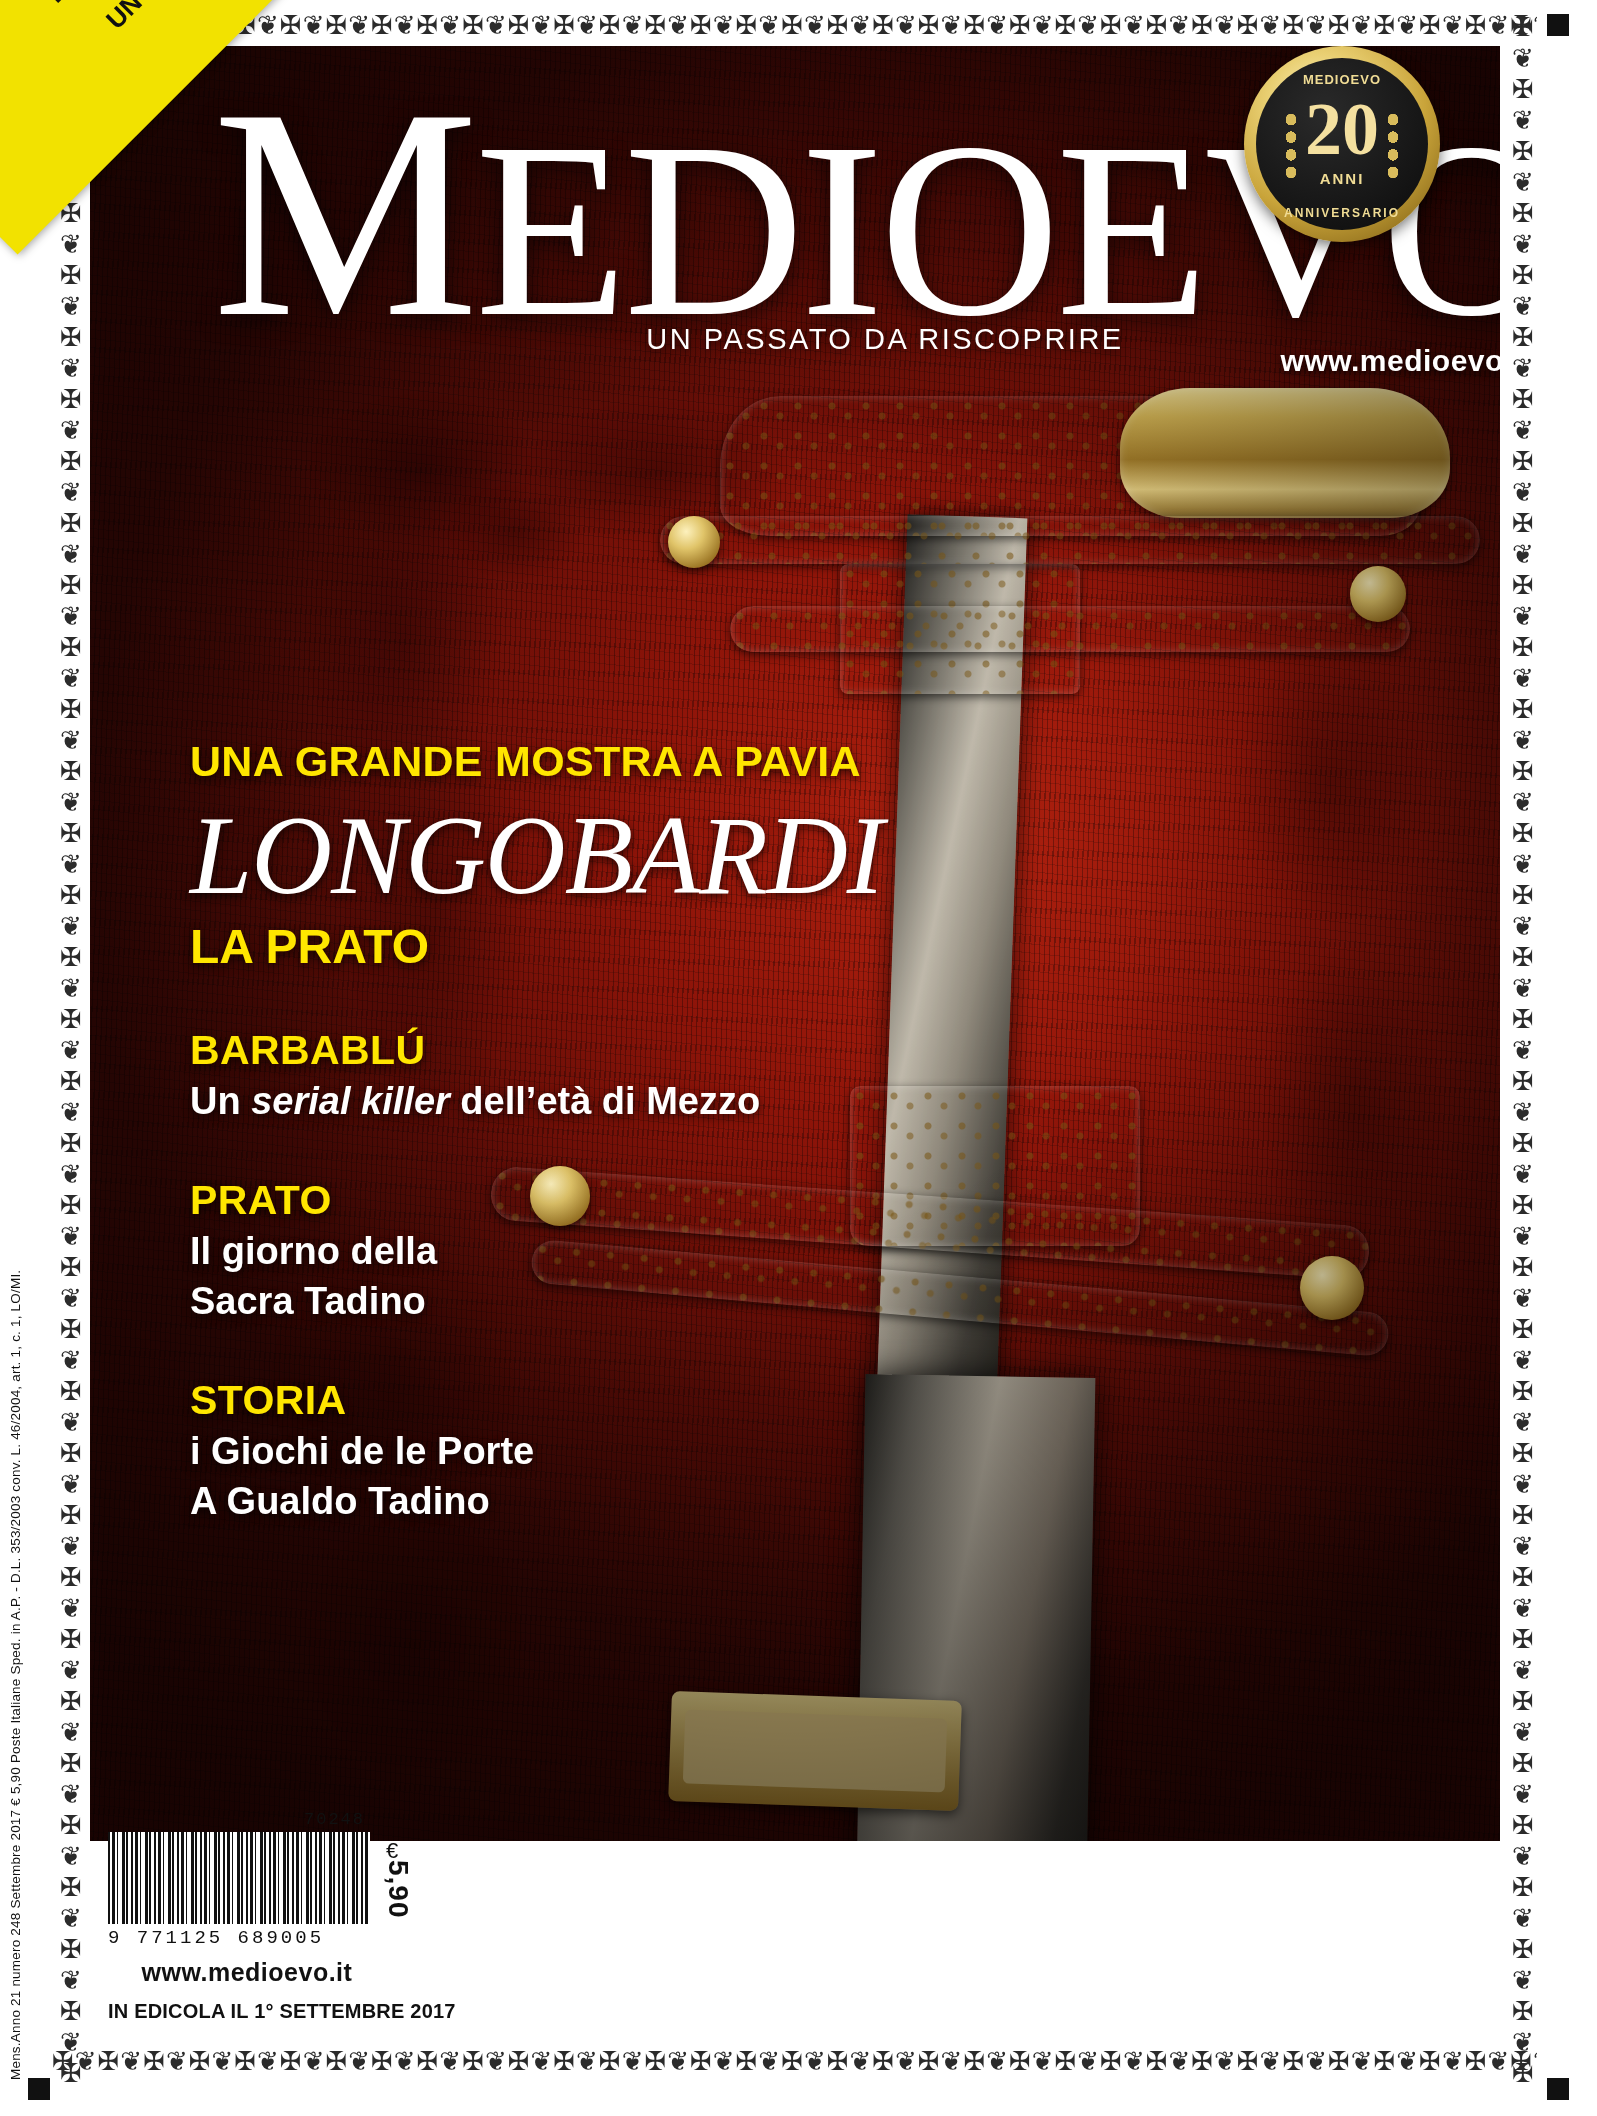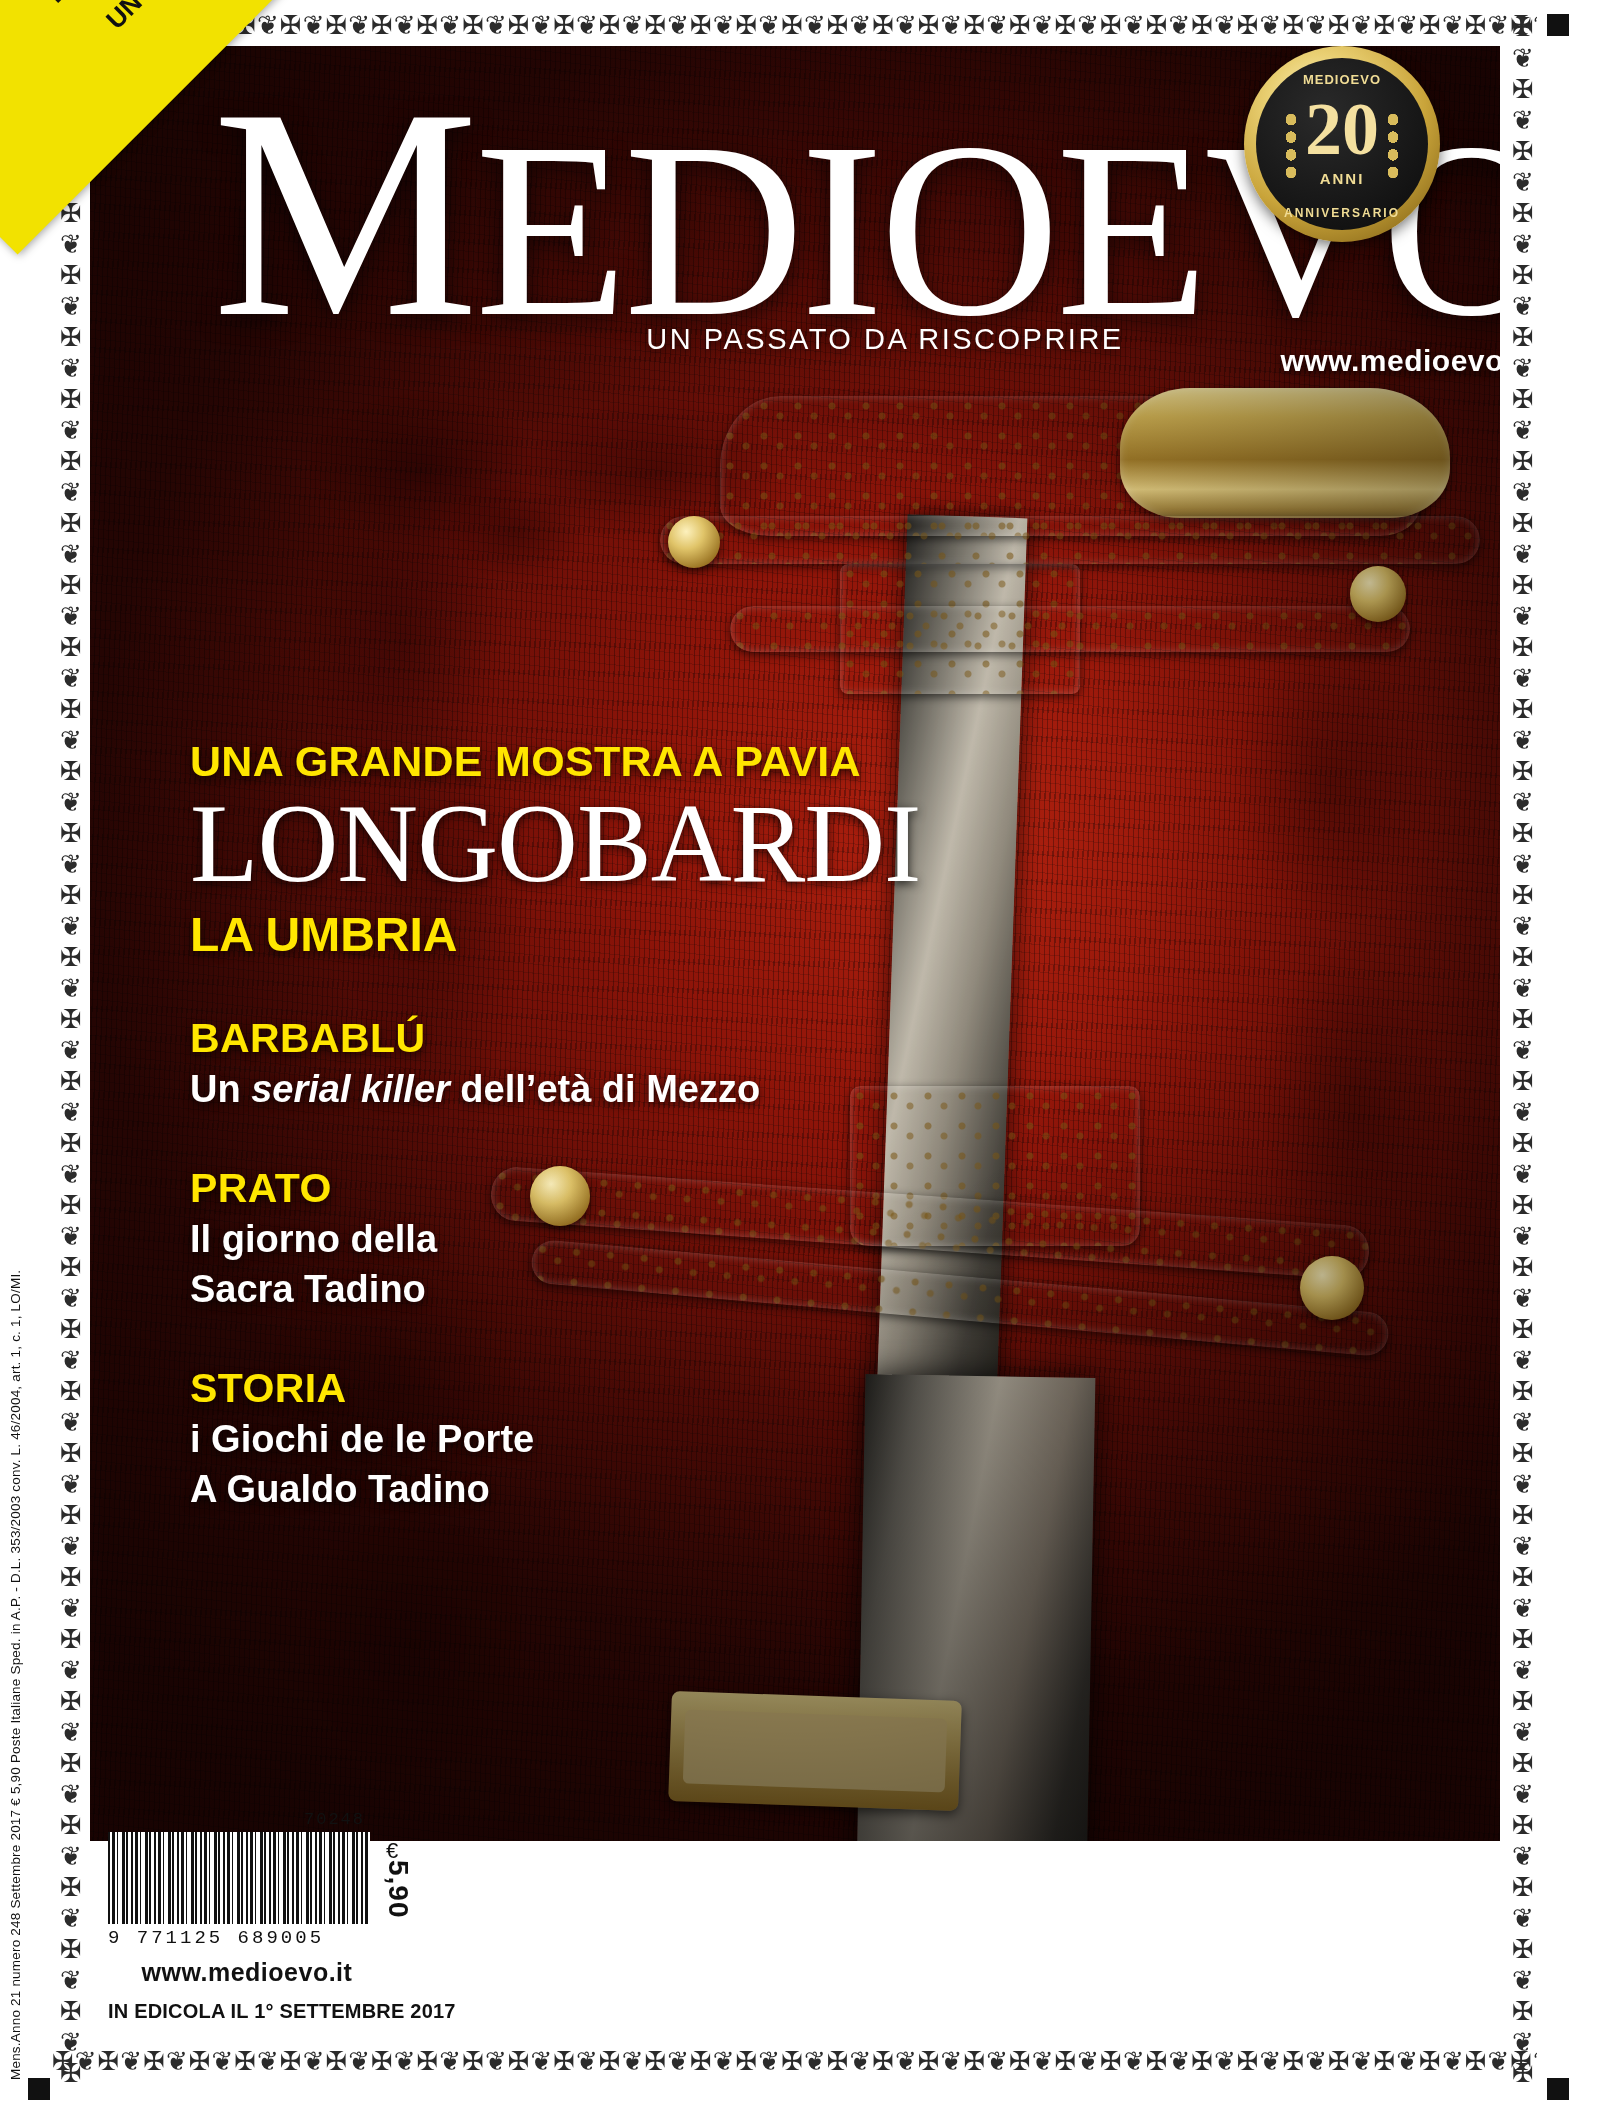--- a/index.html
+++ b/index.html
@@ -375,21 +375,22 @@
     font-weight: bold;
     letter-spacing: .3px;
     line-height: 50px;
   }
   .headline-main {
     font-family: "Liberation Serif", serif;
     color: #ffffff;
     font-size: 112px;
     line-height: 110px;
     letter-spacing: -1px;
-    margin-top: 2px;
+    margin-top: 14px;
+    font-style: italic;
   }
   .sub-yellow {
     color: #ffe600;
     font-size: 48px;
     font-weight: bold;
     line-height: 54px;
     margin-top: 10px;
   }
 
   .item { margin-top: 52px; }
@@ -537,21 +538,21 @@
     <div id="masthead">
       <div class="masthead-title"><span class="big">M</span><span>EDIOEVO</span></div>
       <div class="masthead-sub">UN PASSATO DA RISCOPRIRE</div>
       <div class="masthead-url">www.medioevo.it</div>
     </div>
 
     <div id="coverlines">
       <div class="kicker">UNA GRANDE MOSTRA A PAVIA</div>
       <div class="headline-main">LONGOBARDI</div>
       <div class="sub-yellow">
-        <div>LA UMBRIA</div>
+        <div>LA PRATO</div>
       </div>
 
       <div class="item">
         <div class="item-title">BARBABLÚ</div>
         <div class="item-text"><span>Un </span><i>serial killer</i><span> dell’età di Mezzo</span></div>
       </div>
 
       <div class="item">
         <div class="item-title">PRATO</div>
         <div class="item-text">Il giorno della</div>

